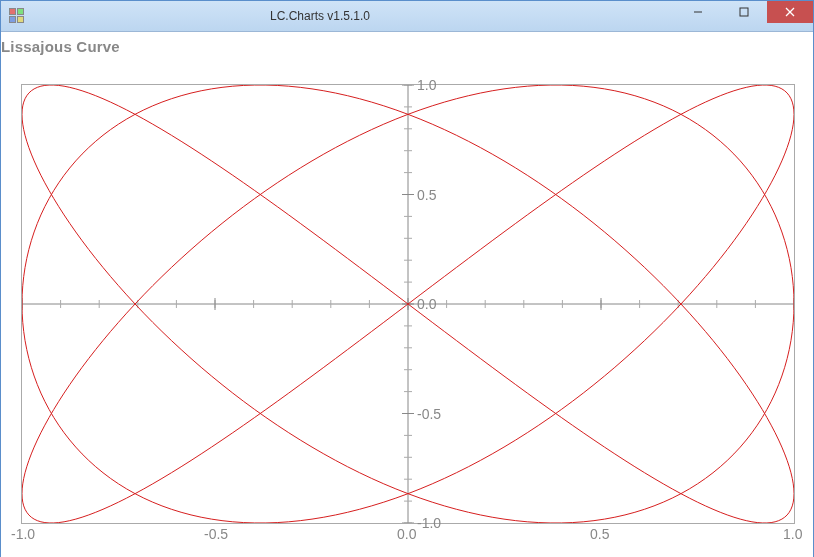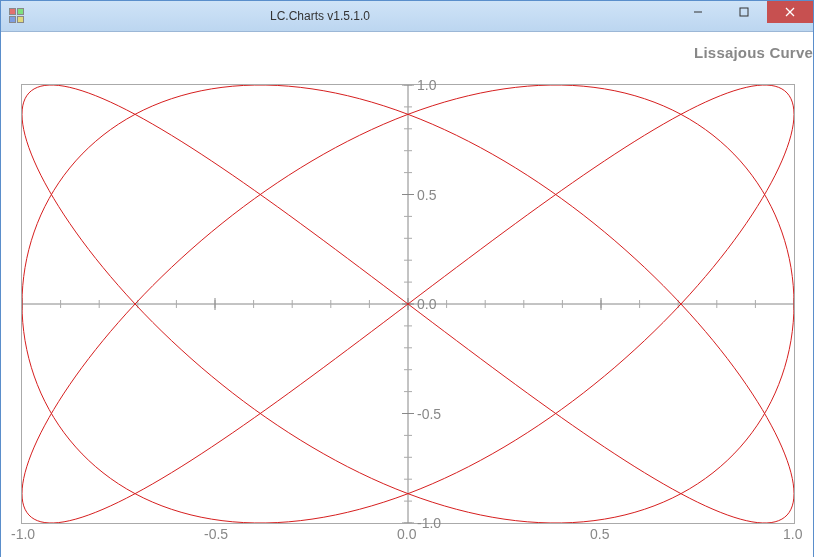--- a/index.html
+++ b/index.html
@@ -65,25 +65,25 @@
   }
   .win-btn svg { display: block; }
 
   .client {
     height: 526px;
     position: relative;
     background: #fff;
   }
 
   .chart-title {
-    text-align: right;
+    text-align: left;
     font-size: 15px;
     font-weight: 600;
     color: #888;
-    padding-top: 12px;
+    padding-top: 6px;
     letter-spacing: 0.2px;
   }
 
   .plot-area {
     position: absolute;
     left: 20px;
     top: 52px;
     width: 774px;
     height: 440px;
     border: 1px solid #aaa;

